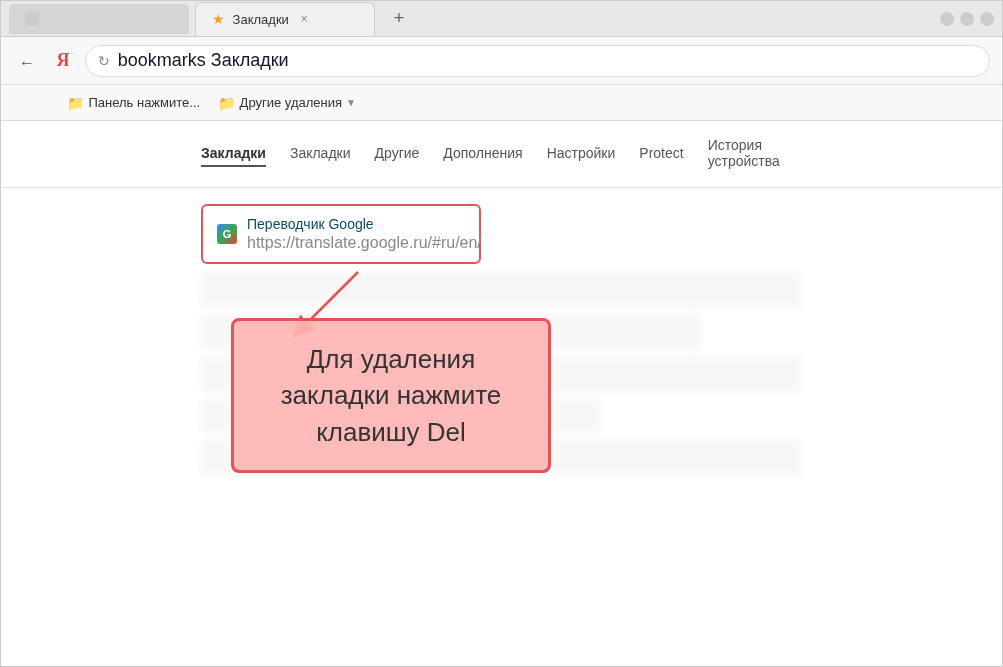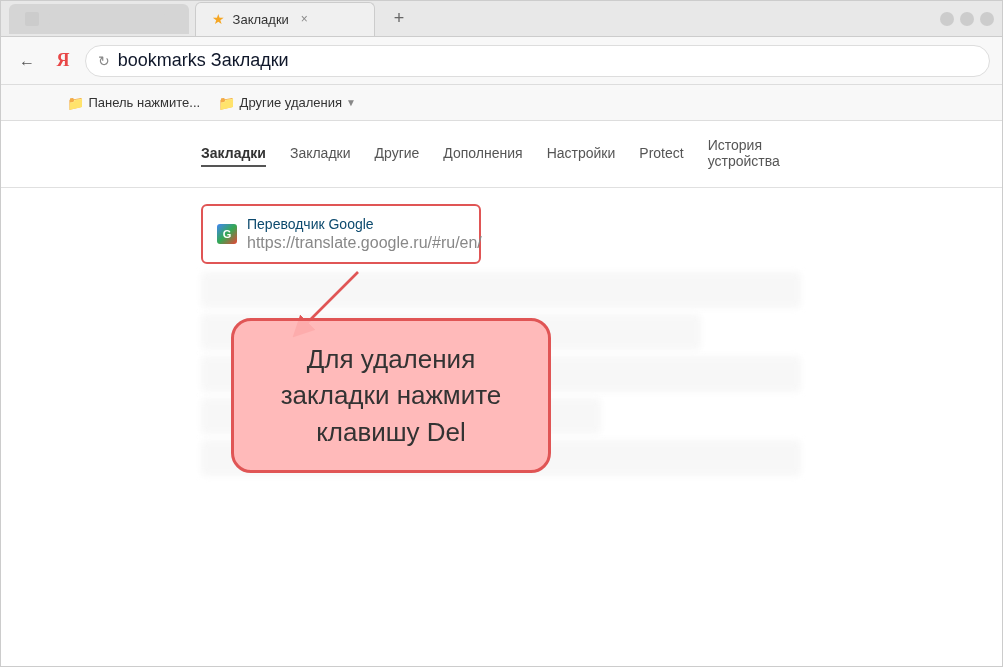--- a/index.html
+++ b/index.html
@@ -349,21 +349,21 @@
     }
 
     
     .info-box {
       position: absolute;
       top: 130px;
       left: 230px;
       width: 320px;
       background: rgba(255, 180, 180, 0.92);
       border: 3px solid #e05555;
-      border-radius: 20px;
+      border-radius: 8px;
       padding: 20px 24px;
       text-align: center;
       font-size: 26px;
       font-weight: 500;
       color: #333;
       line-height: 1.4;
       z-index: 30;
     }
   </style>
 </head>

